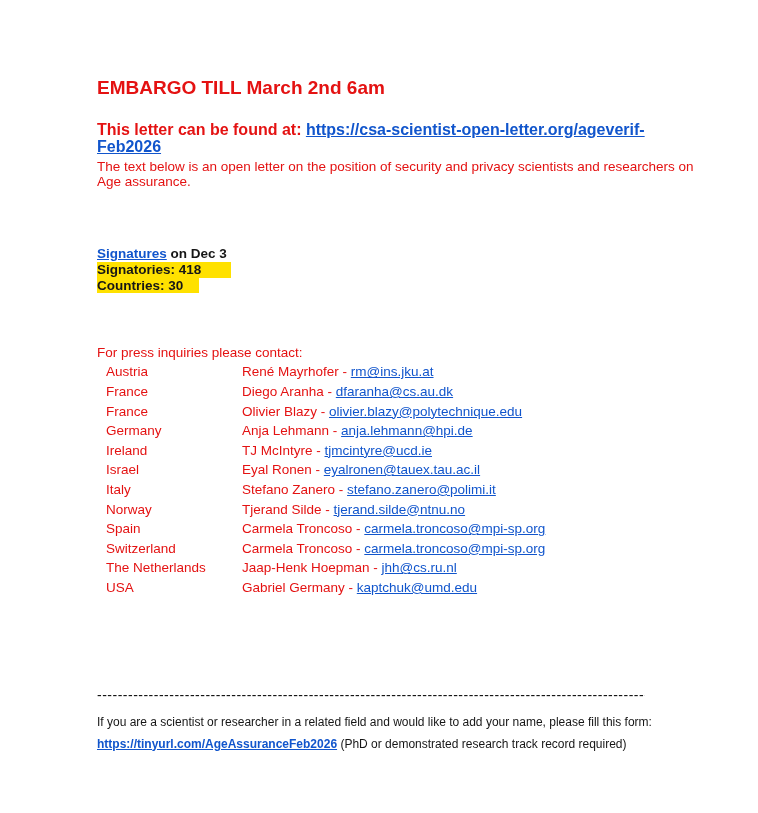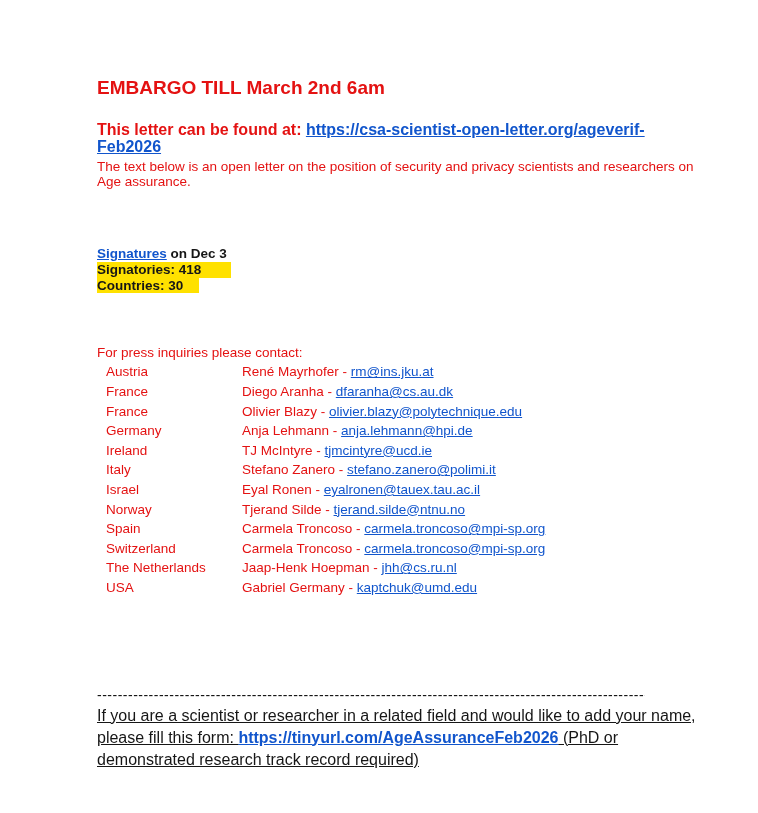--- a/index.html
+++ b/index.html
@@ -64,21 +64,21 @@
   td.person a{font-weight:normal;}
 
   .divider{
     margin-top:90px;
     width:548px;max-width:548px;
     overflow:hidden;white-space:nowrap;
     font-size:14px;line-height:14px;color:var(--ink);
     letter-spacing:0.5px;
   }
   .footer{
-    font-size:16px;line-height:22px;max-width:634px;margin-top:3px;text-decoration:underline;
+    font-size:12px;line-height:22px;max-width:634px;margin-top:9px;
   }
   .footer a{font-weight:bold;}
 </style>
 </head>
 <body>
 
 <div class="page">
 
   <h1 class="embargo">EMBARGO TILL March 2nd 6am</h1>
 
@@ -110,26 +110,26 @@
         </tr>
         <tr>
           <td class="country">Germany</td>
           <td class="person"><span class="name">Anja Lehmann</span><span class="name pre"> - </span><a href="#" class="link">anja.lehmann@hpi.de</a></td>
         </tr>
         <tr>
           <td class="country">Ireland</td>
           <td class="person"><span class="name">TJ McIntyre</span><span class="name pre"> - </span><a href="#" class="link">tjmcintyre@ucd.ie</a></td>
         </tr>
         <tr>
+          <td class="country">Israel</td>
+          <td class="person"><span class="name">Eyal Ronen</span><span class="name pre"> - </span><a href="#" class="link">eyalronen@tauex.tau.ac.il</a></td>
+        </tr>
+        <tr>
           <td class="country">Italy</td>
           <td class="person"><span class="name">Stefano Zanero</span><span class="name pre"> - </span><a href="#" class="link">stefano.zanero@polimi.it</a></td>
-        </tr>
-        <tr>
-          <td class="country">Israel</td>
-          <td class="person"><span class="name">Eyal Ronen</span><span class="name pre"> - </span><a href="#" class="link">eyalronen@tauex.tau.ac.il</a></td>
         </tr>
         <tr>
           <td class="country">Norway</td>
           <td class="person"><span class="name">Tjerand Silde</span><span class="name pre"> - </span><a href="#" class="link">tjerand.silde@ntnu.no</a></td>
         </tr>
         <tr>
           <td class="country">Spain</td>
           <td class="person"><span class="name">Carmela Troncoso</span><span class="name pre"> - </span><a href="#" class="link">carmela.troncoso@mpi-sp.org</a></td>
         </tr>
         <tr>

